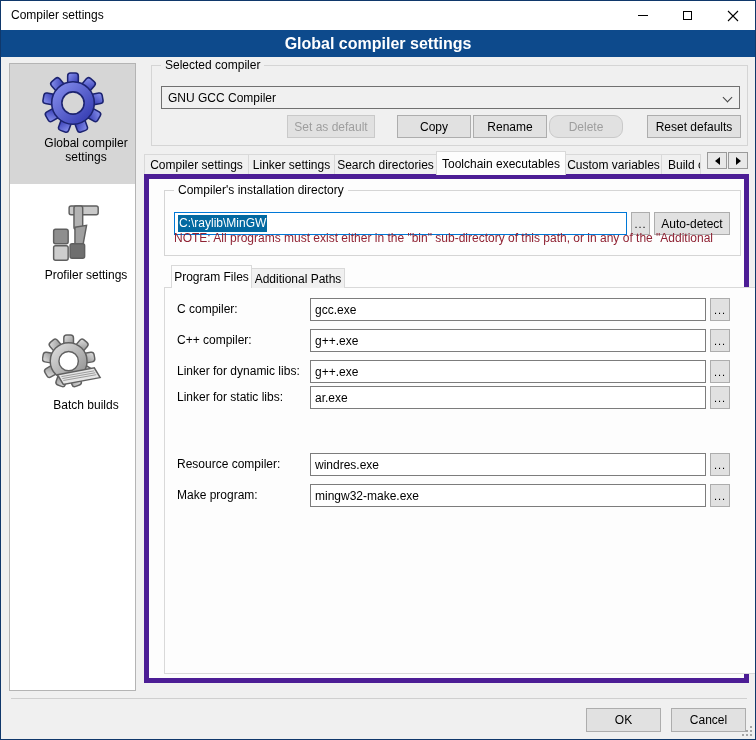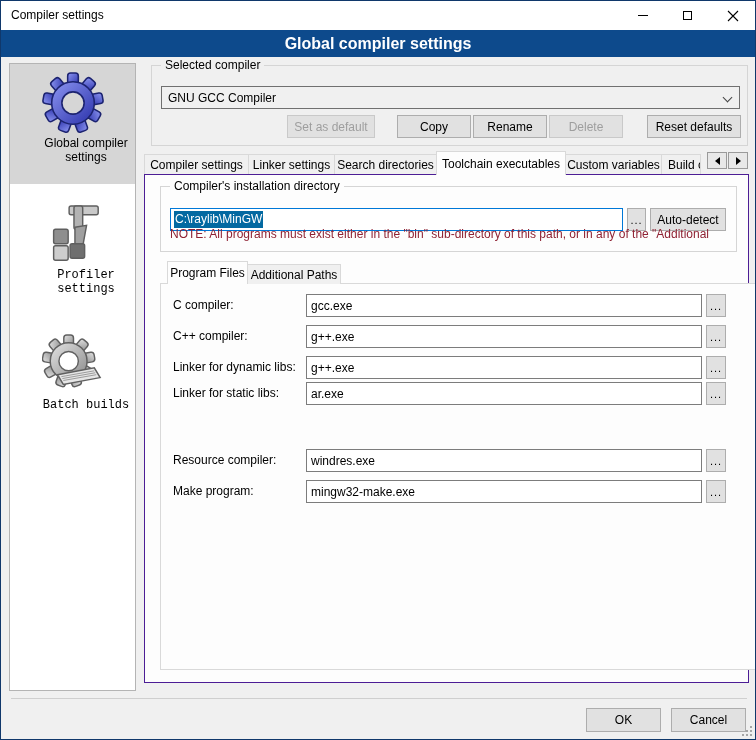--- a/index.html
+++ b/index.html
@@ -20,21 +20,21 @@
 
   
   .sidebar { position:absolute; left:8px; top:62px; width:127px; height:628px; background:#fff; border:1px solid #b4b4b4; }
   .side-item { width:100%; padding-top:8px; text-align:center; }
   .side-item.h1 { height:120px; }
   .side-item.h2 { height:118px; }
   .side-item.sel { background:#d6d6d6; --hole:#d6d6d6; }
   .side-item:not(.sel) { --hole:#ffffff; }
   .side-item .icn { display:block; margin:0 auto; }
   .side-label { display:block; margin-top:2px; font-size:12px; line-height:14px;padding-left:27px; }
-  .mt { margin-top:12px;font-family:Liberation Mono, monospace; }
+  .mt { margin-top:12px; }
 
   
   .groupbox { position:absolute; border:1px solid #d5d5d5; }
   .group-label { position:absolute; top:-8px; left:9px; padding:0 4px; font-size:12px; background:#f0f0f0; }
   .sel-comp { left:150px; top:64px; width:597px; height:81px; }
   .combo { position:absolute; background:#f0f0f0; border:1px solid #707070; display:flex; align-items:center;
            padding:0 22px 0 6px; font-size:12px; }
   .combo .chev { position:absolute; right:8px; top:7px; width:7px; height:7px;
                  border-right:1.4px solid #444; border-bottom:1.4px solid #444; transform:rotate(45deg); }
   .main-combo { left:9px; top:20px; width:579px; height:23px; }
@@ -50,21 +50,21 @@
   .tab + .tab { margin-left:-1px; }
   .tab.active { background:#fdfdfd; height:24px; margin-top:0; z-index:4; }
   .w1{width:105px}.w2{width:87px}.w3{width:103px}.w4{width:130px}.w5{width:97px}
   .tab.clip { width:40px; justify-content:flex-start; padding-left:6px; }
   .arrowbtn { position:absolute; top:151px; width:20px; height:17px; background:#e8e8e8; border:1px solid #9a9a9a;
               display:flex; align-items:center; justify-content:center; z-index:4; }
   .tri-l { width:0;height:0;border-top:4px solid transparent;border-bottom:4px solid transparent;border-right:5px solid #000; }
   .tri-r { width:0;height:0;border-top:4px solid transparent;border-bottom:4px solid transparent;border-left:5px solid #000; }
 
   
-  .tabpanel { position:absolute; left:143px; top:173px; width:605px; height:509px; background:#fdfdfd; border:1px solid #4c1d95; z-index:2; }
+  .tabpanel { position:absolute; left:143px; top:173px; width:605px; height:509px; background:#fdfdfd; border:5px solid #4c1d95; z-index:2; }
 
   .install-group { left:15px; top:11px; width:577px; height:66px; }
   .install-group .group-label { background:#fdfdfd; }
   .pathbox { position:absolute; left:9px; top:21px; width:453px; height:23px; background:#fff; border:1px solid #0078d7;
              display:flex; align-items:center; padding-left:3px; overflow:hidden; cursor:text; }
   .pathbox .selval { background:#0369a1; color:#fff; padding:1px 1px 2px 1px; white-space:nowrap; }
   .browse-sm { font-size:11px; letter-spacing:1px; line-height:10px; }
   .note { position:absolute; left:9px; top:40px; width:566px; color:#8f2233; font-size:12px;
           white-space:nowrap; overflow:hidden; }
 
@@ -187,21 +187,21 @@
 
   <div class="groupbox sel-comp">
     <span class="group-label">Selected compiler</span>
     <div class="combo main-combo">
       <span>GNU GCC Compiler</span>
       <span class="chev"></span>
     </div>
     <button class="btn dis" style="left:135px; top:49px; width:88px;">Set as default</button>
     <button class="btn" style="left:245px; top:49px; width:74px;">Copy</button>
     <button class="btn" style="left:321px; top:49px; width:74px;">Rename</button>
-    <button class="btn dis" style="left:397px; top:49px; width:74px;">Delete</button>
+    <button class="btn dis" style="left:397px; top:49px; width:74px;border-radius:9px;">Delete</button>
     <button class="btn" style="left:495px; top:49px; width:94px;">Reset defaults</button>
   </div>
 
   <div class="tabstrip">
     <div class="tab w1">Compiler settings</div>
     <div class="tab w2">Linker settings</div>
     <div class="tab w3">Search directories</div>
     <div class="tab w4 active">Toolchain executables</div>
     <div class="tab w5">Custom variables</div>
     <div class="tab clip">Build options</div>

